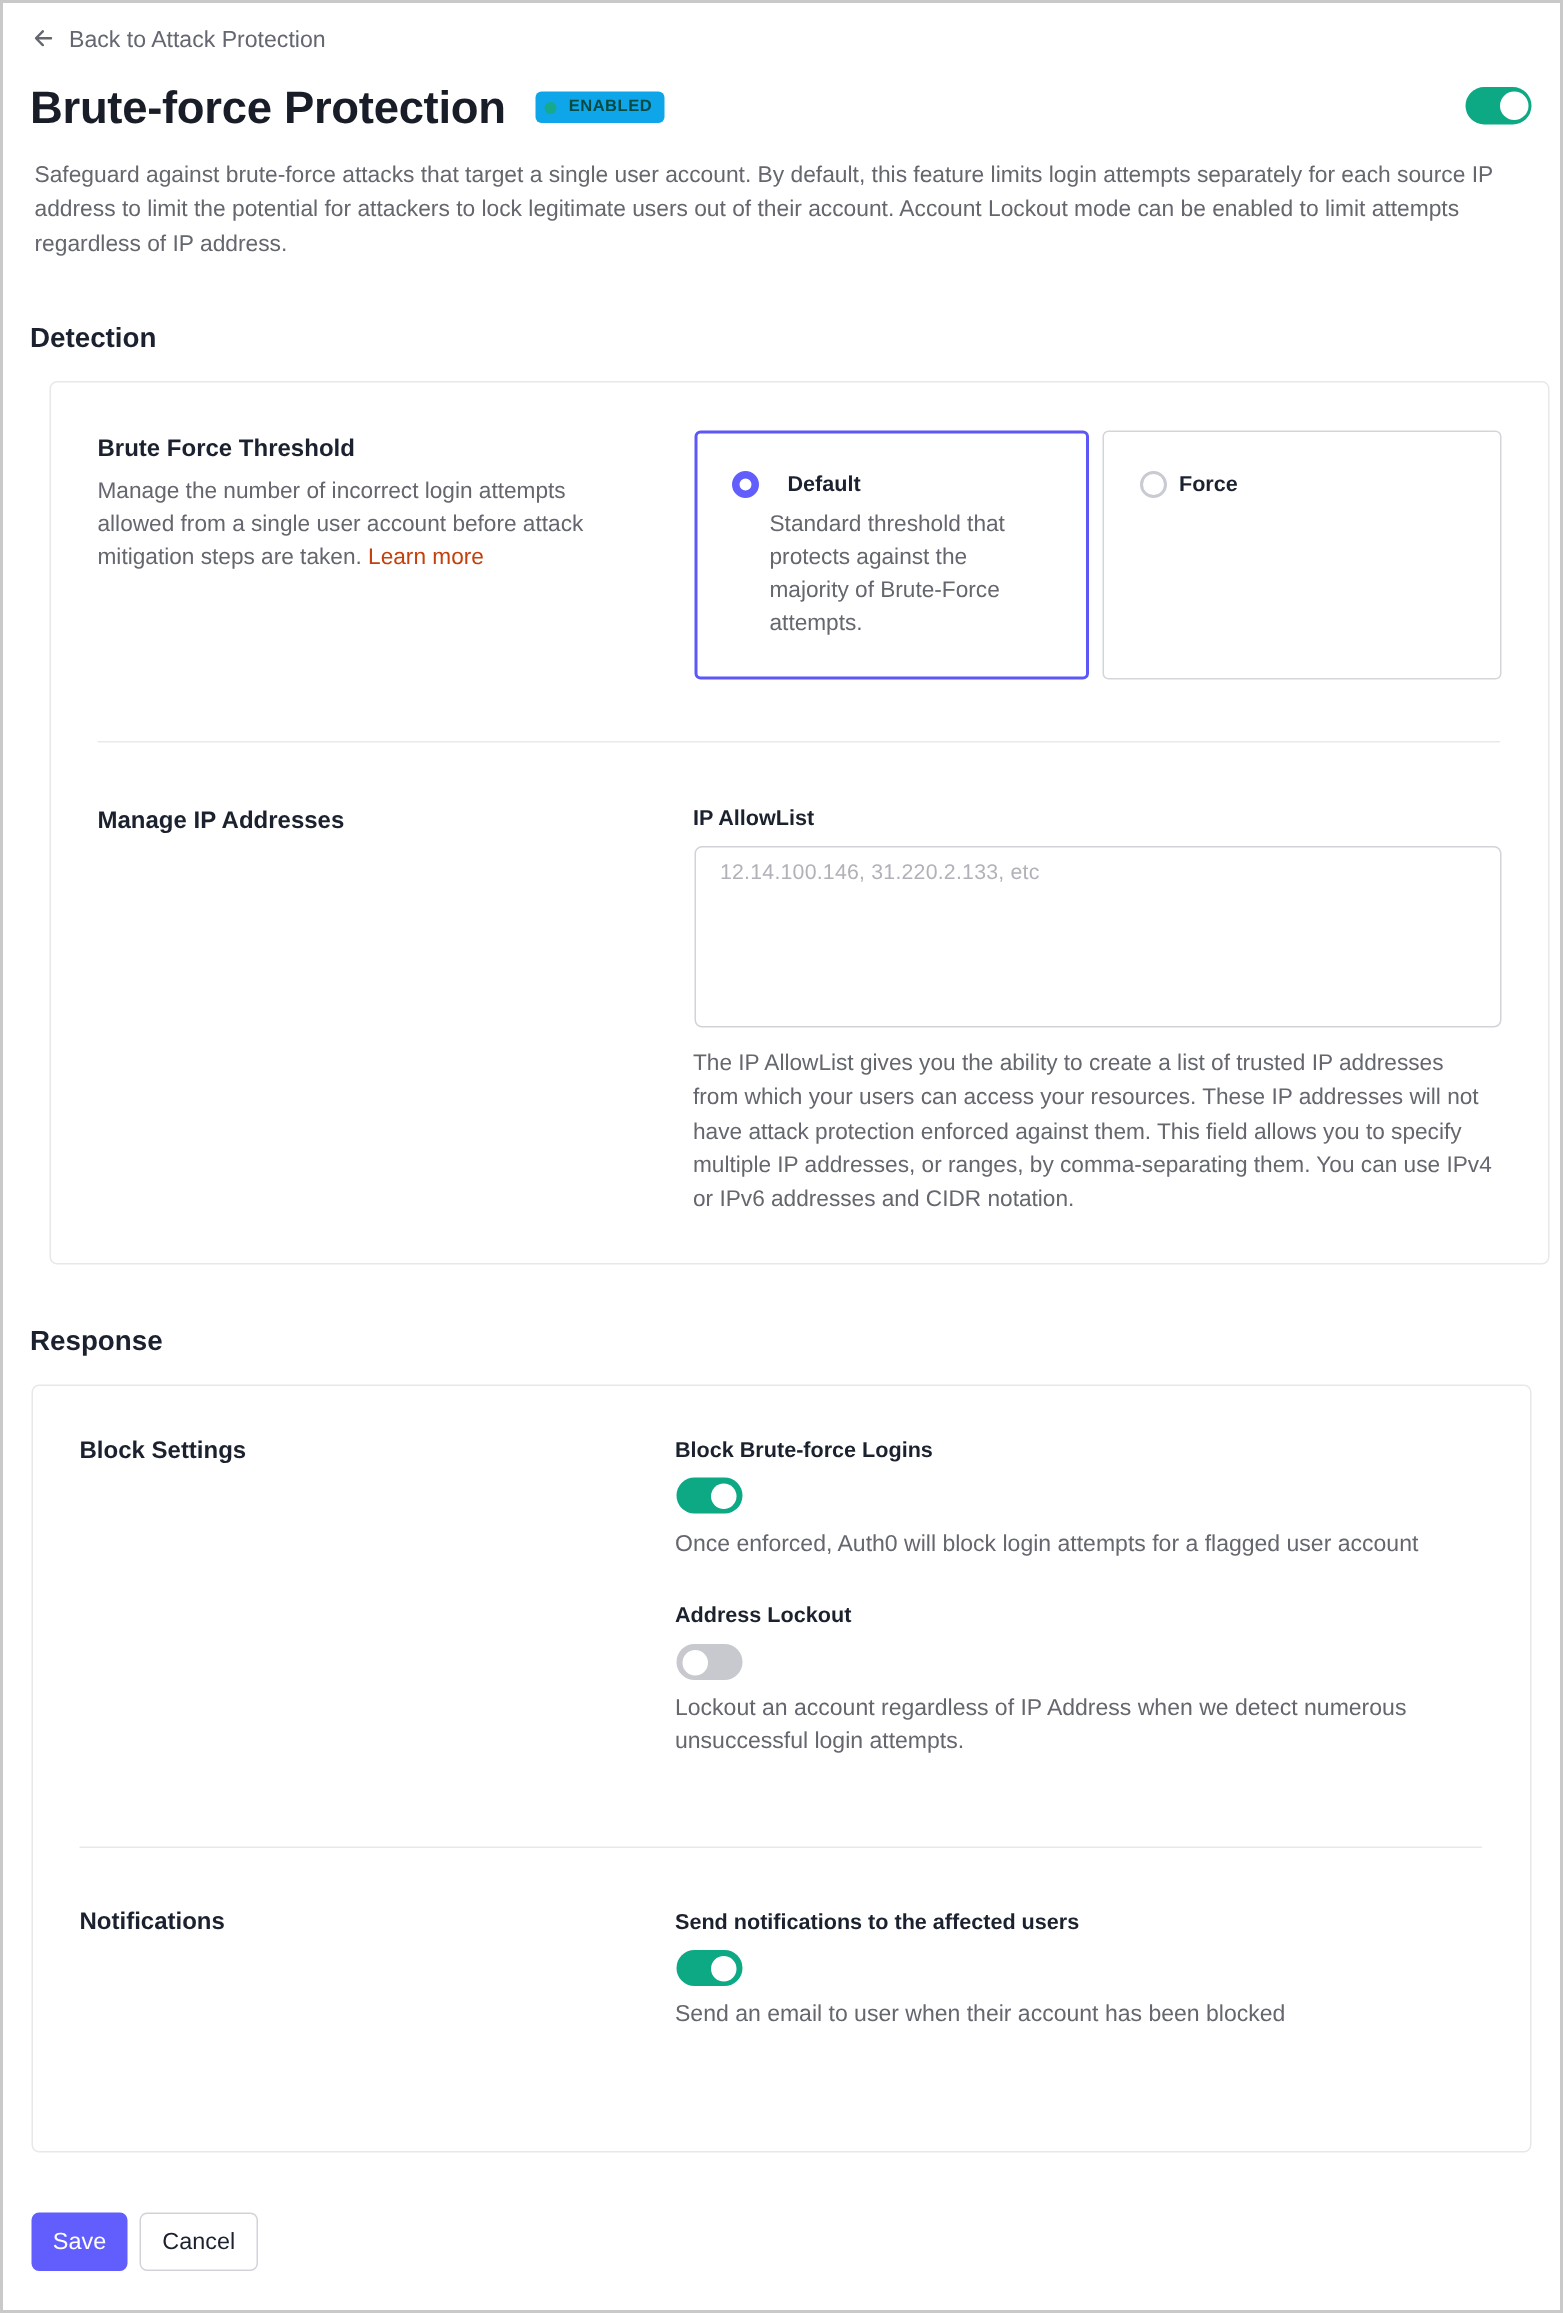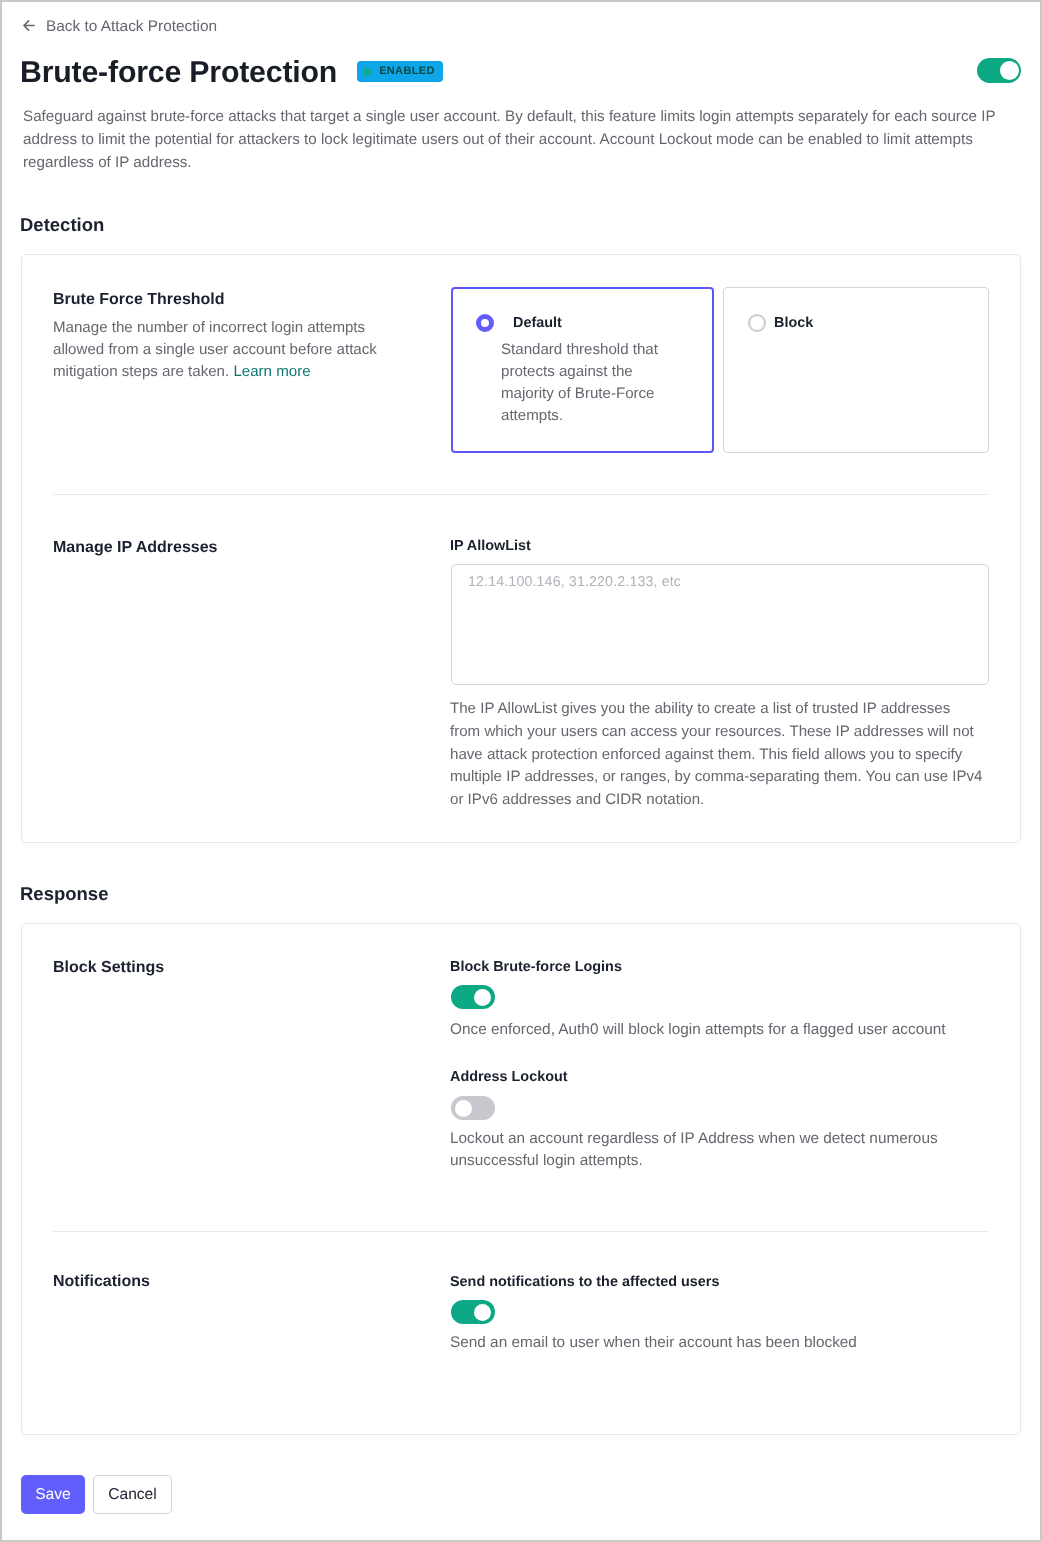--- a/index.html
+++ b/index.html
@@ -66,30 +66,30 @@
     line-height:22px;
   }
   #sec-detection { top:212px; }
   #sec-response  { top:881px; }
 
   
   .card {
     position:absolute; left:19px; width:1000px;
     border:1px solid #e8e8ea; border-radius:5px; background:#fff;
   }
-  #card-detection { top:252px; height:589px; }
+  #card-detection { top:252px; height:589px;margin-left:12px; }
   #card-response  { top:921px; height:512px; }
 
   .row-label {
     position:absolute; font-size:16px; font-weight:bold; color:#1b212e; line-height:20px;
   }
   .row-desc {
     position:absolute; font-size:15.1px; line-height:21.8px; color:#65676e;
   }
-  .row-desc a { color:#0f766e; text-decoration:none;text-align:right; }
+  .row-desc a { color:#c2410c; text-decoration:none;text-align:right; }
   .divider { position:absolute; left:31px; width:935px; height:1px; background:#e9e9eb; }
 
   
   #thr-label { left:31px; top:35px; }
   #thr-desc  { left:31px; top:62px; width:340px; }
   #opt-default { left:429px; top:32px; width:263px; height:166px; }
   #opt-custom  { left:701px; top:32px; width:266px; height:166px; }
   #opt-default .radio-head { padding:25px 0 0 23px; gap:19px; }
   #opt-default .radio-desc { padding:6.5px 0 0 48px; width:170px; box-sizing:content-box; }
   #opt-custom  .radio-head { padding:26px 0 0 24px; gap:8px; }
@@ -193,21 +193,21 @@
       <div class="radio-head">
         <span class="radio-dot checked"></span>
         <span class="radio-label">Default</span>
       </div>
       <div class="radio-desc">Standard threshold that protects against the majority of Brute-Force attempts.</div>
     </div>
 
     <div class="radio-card" id="opt-custom">
       <div class="radio-head">
         <span class="radio-dot"></span>
-        <span class="radio-label">Block</span>
+        <span class="radio-label">Force</span>
       </div>
     </div>
 
     <div class="divider" id="div-detect"></div>
 
     <div class="row-label" id="ip-label">Manage IP Addresses</div>
 
     <div class="field-label" id="ip-field-label">IP AllowList</div>
     <textarea class="ip-input" id="ip-input" placeholder="12.14.100.146, 31.220.2.133, etc" style=""></textarea>
     <div class="row-desc" id="ip-help">The IP AllowList gives you the ability to create a list of trusted IP addresses from which your users can access your resources. These IP addresses will not have attack protection enforced against them. This field allows you to specify multiple IP addresses, or ranges, by comma-separating them. You can use IPv4 or IPv6 addresses and CIDR notation.</div>

